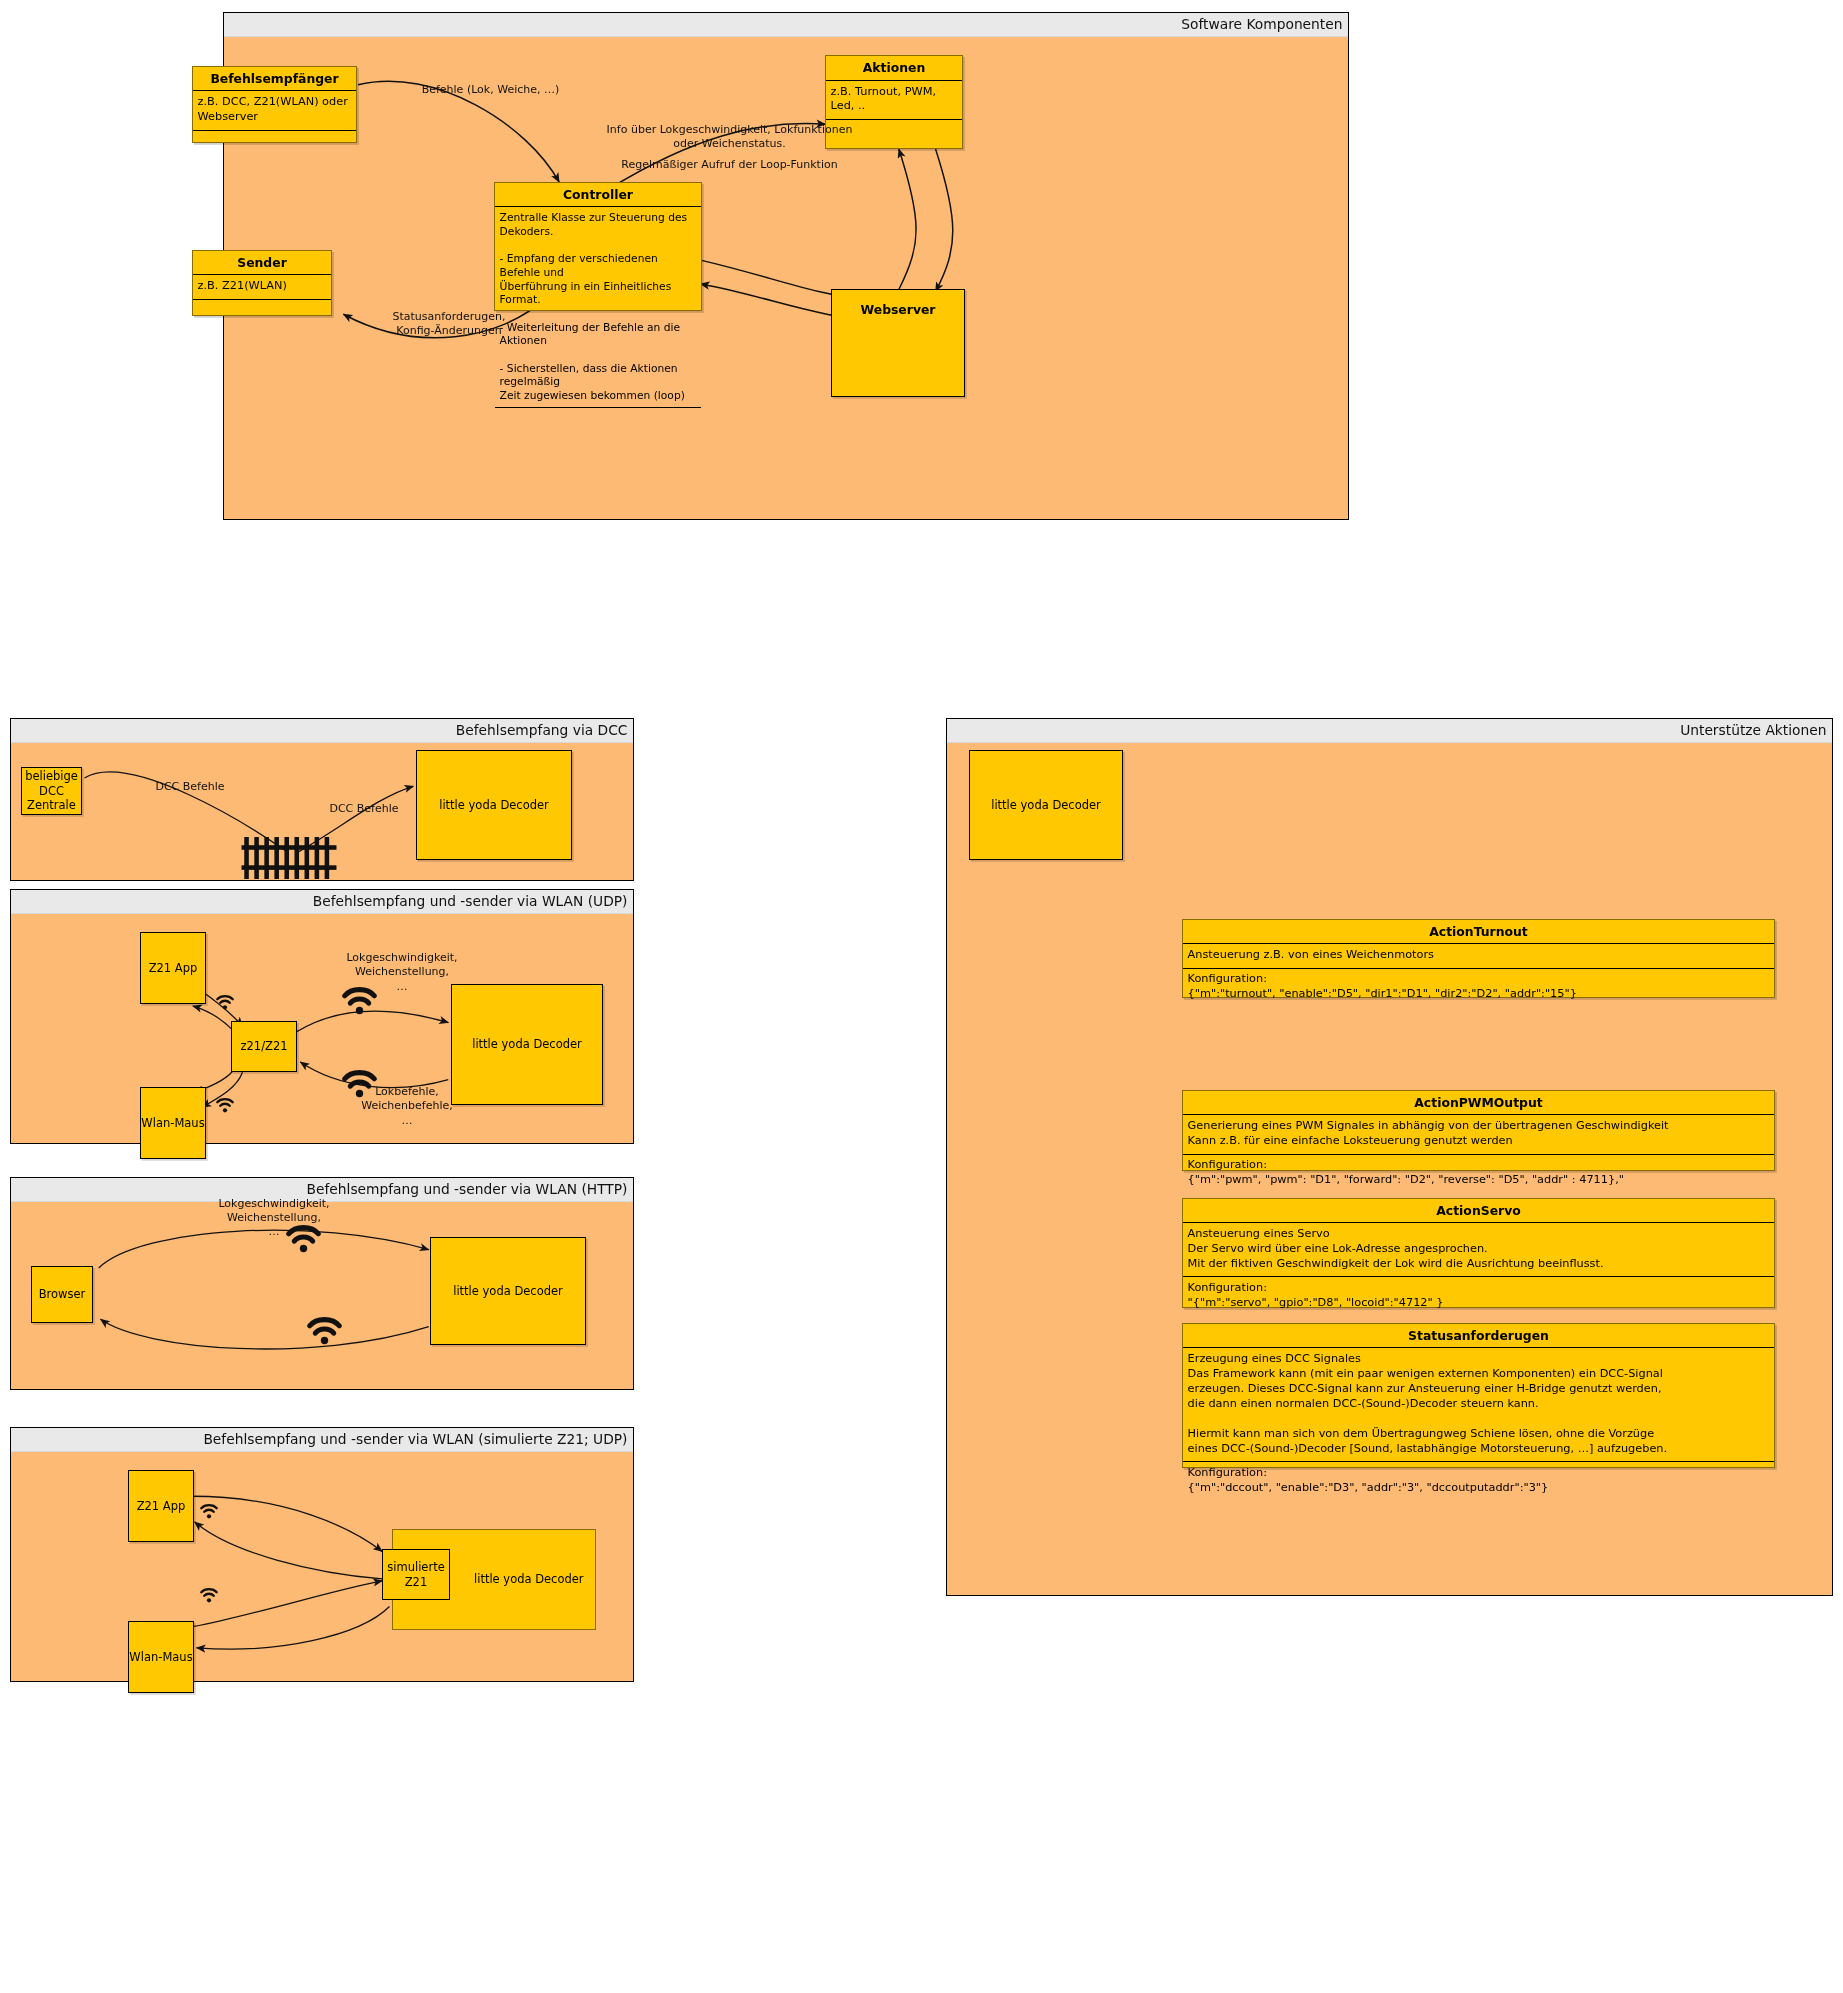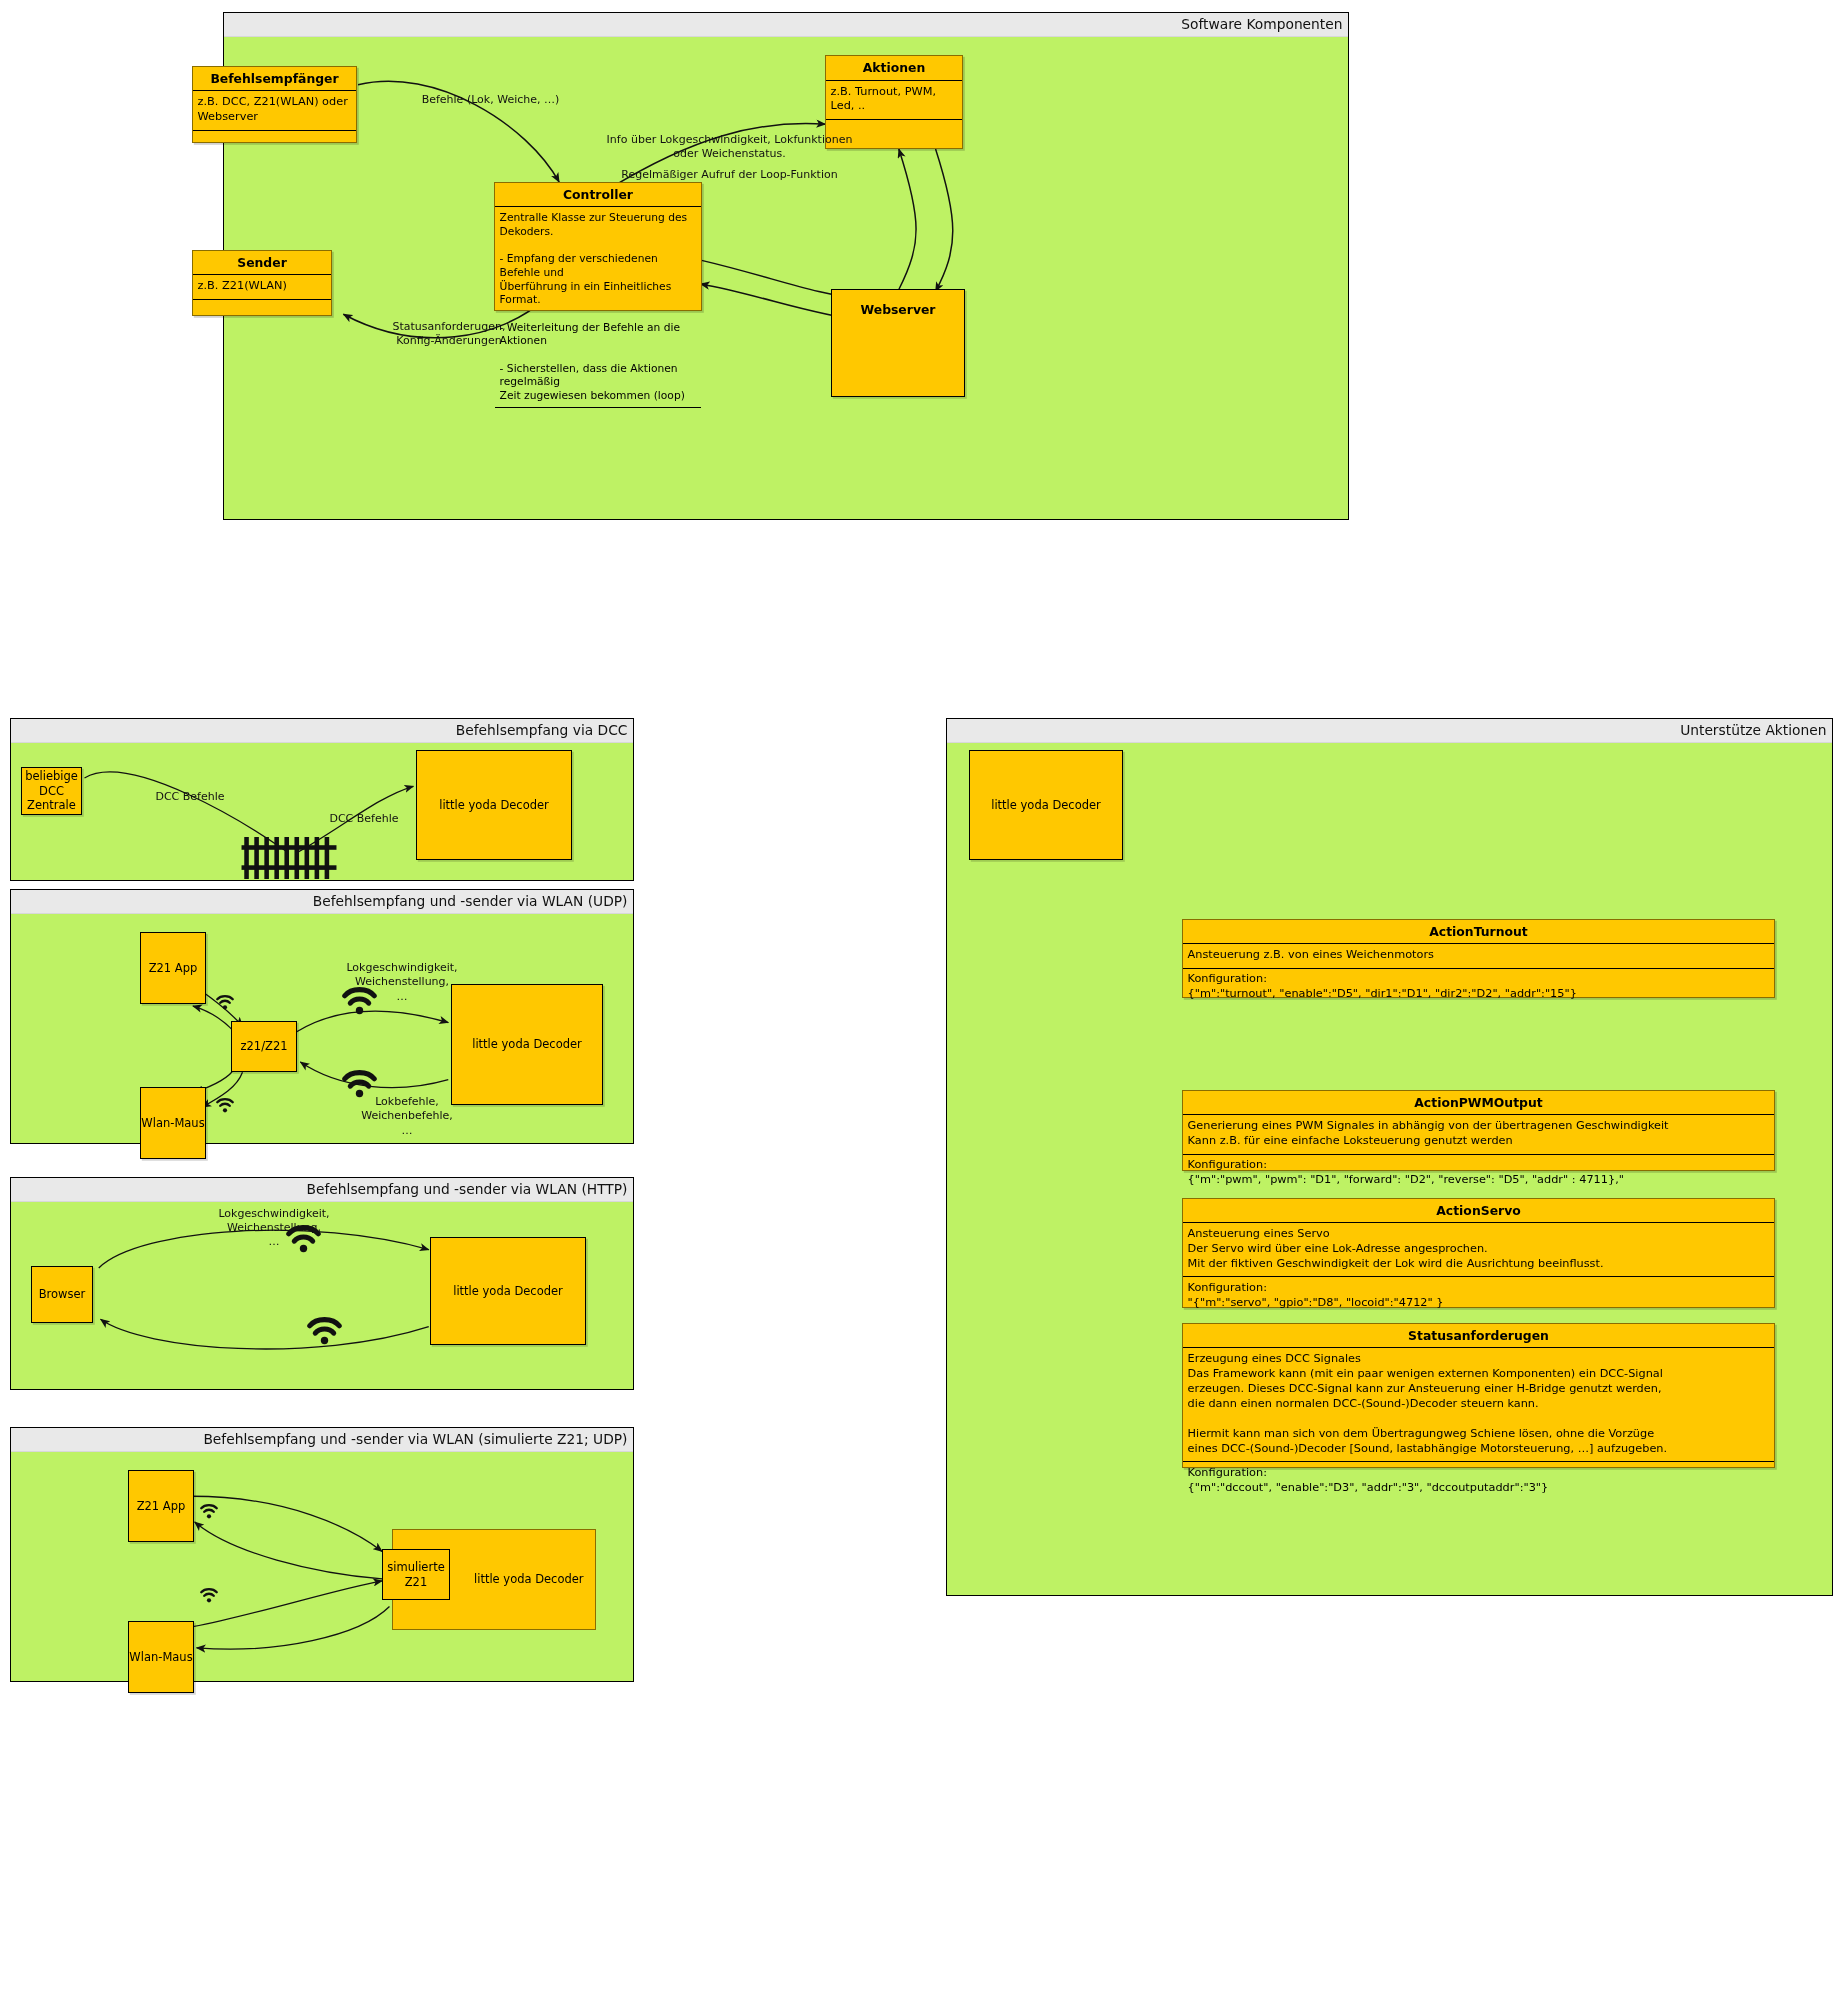--- a/index.html
+++ b/index.html
@@ -1,18 +1,18 @@
 <!DOCTYPE html>
 <html style="font-size:14.7px"><head>
 <meta charset="utf-8">
 <style>
   html,body{margin:0;padding:0;background:#ffffff;}
   body{width:1843px;height:1994px;position:relative;
        font-family:"DejaVu Sans","Liberation Sans",sans-serif;}
-  .frame{position:absolute;background:#bef264;border:1.8px solid #000;box-sizing:border-box;}
+  .frame{position:absolute;background:#fdba74;border:1.8px solid #000;box-sizing:border-box;}
   .frame-head{position:absolute;left:0;top:0;right:0;height:24px;background:#e9e9e9;
               border-bottom:0.9px solid #d8d8d8;box-sizing:border-box;}
   .frame-title{position:absolute;right:5.5px;top:2.8px;font-size:13.8px;color:#111;white-space:nowrap;}
   .canvas{position:absolute;left:0;top:24px;right:0;bottom:0;}
   svg.edges{position:absolute;left:0;top:0;overflow:visible;}
 
   
   .cls{position:absolute;background:#FFC800;border:0.9px solid #8a6d00;box-sizing:border-box;
        box-shadow:1.8px 1.8px 0 rgba(0,0,0,.18);}
   .cls .cname{text-align:center;font-weight:bold;font-size:12.4px;color:#000;
@@ -22,21 +22,21 @@
 
   
   .node{position:absolute;background:#FFC800;border:0.9px solid #000;box-sizing:border-box;
         display:flex;align-items:center;justify-content:center;text-align:center;
         font-size:11.5px;color:#000;line-height:1.3;white-space:pre-line;
         box-shadow:1.8px 1.8px 0 rgba(0,0,0,.16);}
   .node.nb{box-shadow:none;}
   .node.titletop{align-items:flex-start;padding-top:12px;font-weight:bold;font-size:12.4px;}
 
   .lbl{position:absolute;font-size:11px;color:#111;line-height:1.3;text-align:center;
-       white-space:pre-line;margin-top:10px;}
+       white-space:pre-line;}
   .wifi{position:absolute;}
   .rail{position:absolute;}
 </style>
 </head>
 <body>
 
 <svg width="0" height="0" style="position:absolute">
   <defs>
     <marker id="ah" viewBox="0 0 12 10" refX="11" refY="5" markerWidth="11" markerHeight="9" orient="auto-start-reverse" markerUnits="userSpaceOnUse">
       <path d="M0,0 L12,5 L0,10 L3,5 Z" fill="#111"></path>

